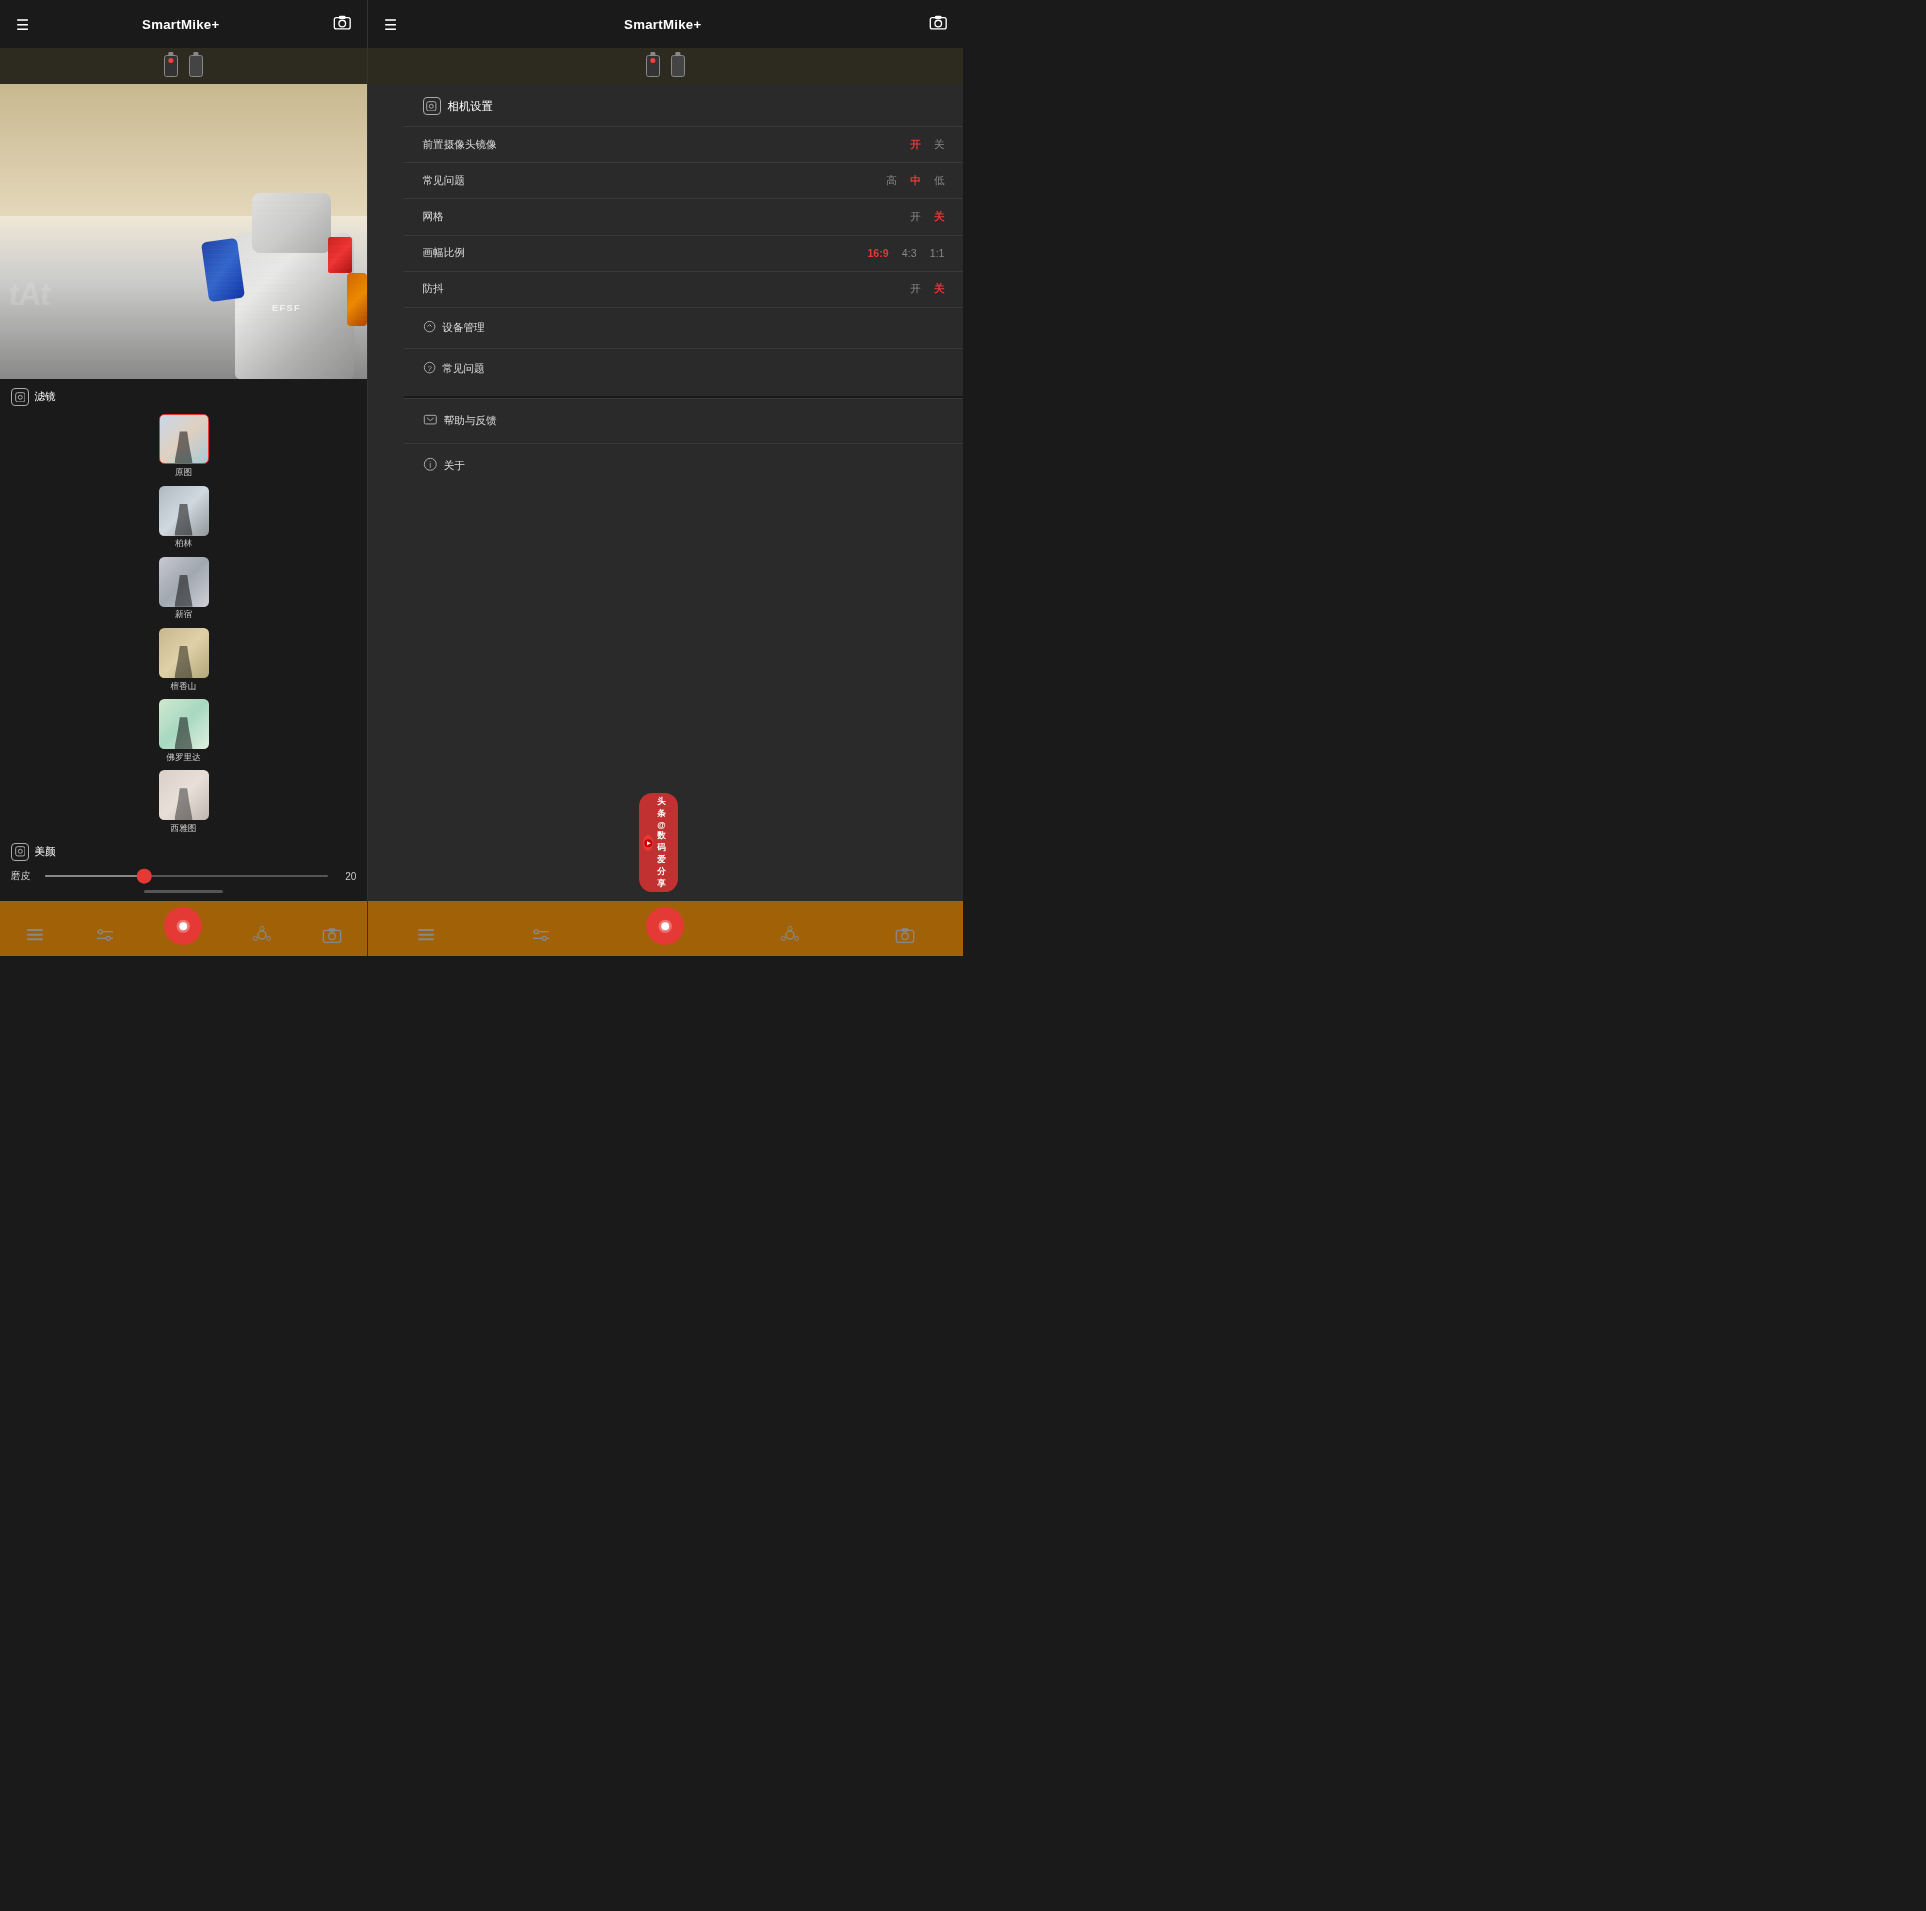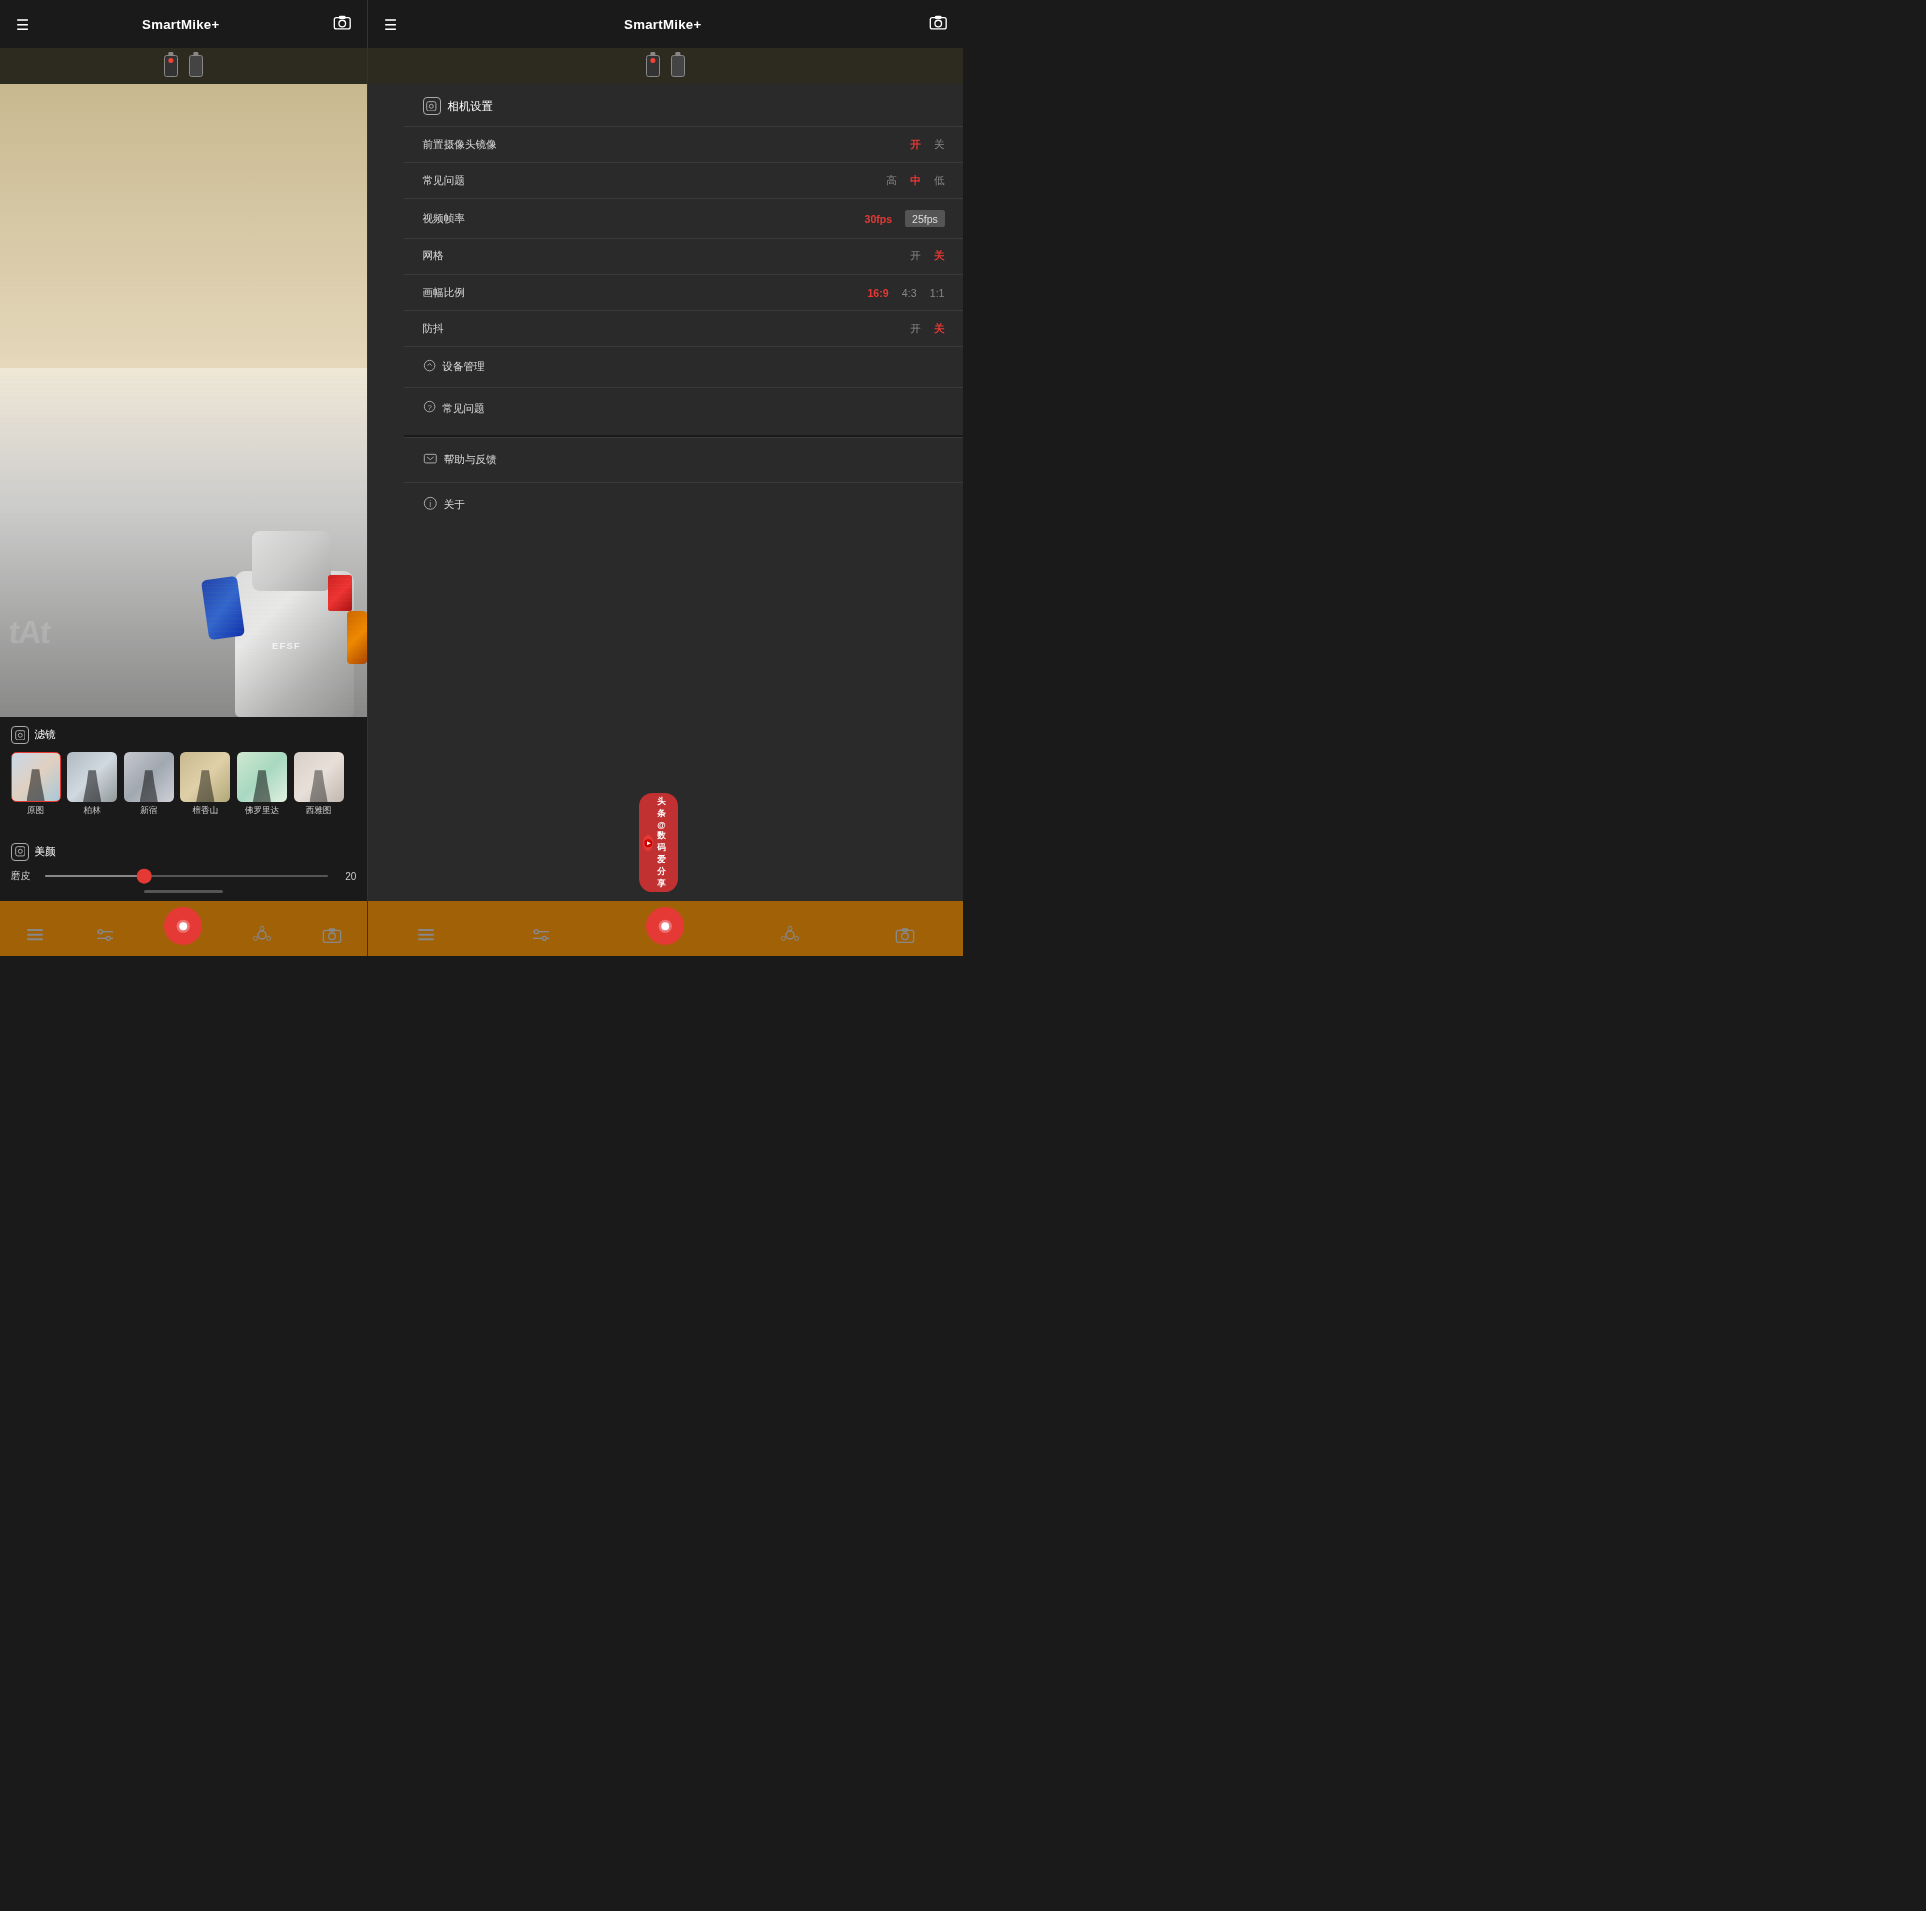--- a/index.html
+++ b/index.html
@@ -183,22 +183,23 @@
     }
     .section-label {
       color: #ffffff;
       font-size: 10.6px;
     }
 
     .filter-list {
       display: flex;
       gap: 6.6px;
       overflow-x: auto;
-      margin-bottom: 23px;
+      margin-bottom: 5px;
       padding-bottom: 2.6px;
+      flex-direction: column;
     }
     .filter-item {
       display: flex;
       flex-direction: column;
       align-items: center;
       gap: 2.6px;
       cursor: pointer;
       flex-shrink: 0;
     }
     .filter-thumb {
@@ -666,27 +667,20 @@
 
     <div class="settings-row">
       <span class="settings-row-label">常见问题</span>
       <div class="settings-options">
         <span class="opt">高</span>
         <span class="opt opt-active">中</span>
         <span class="opt">低</span>
       </div>
     </div>
 
-    <div class="settings-row">
-      <span class="settings-row-label">视频帧率</span>
-      <div class="settings-options">
-        <span class="opt opt-active">30fps</span>
-        <span class="opt" style="background:#555;color:#ddd;padding:2.6px 6.6px;border-radius:2.6px;">25fps</span>
-      </div>
-    </div>
 
     <div class="settings-row">
       <span class="settings-row-label">网格</span>
       <div class="settings-options">
         <span class="opt">开</span>
         <span class="opt opt-active">关</span>
       </div>
     </div>
 
     <div class="settings-row">

